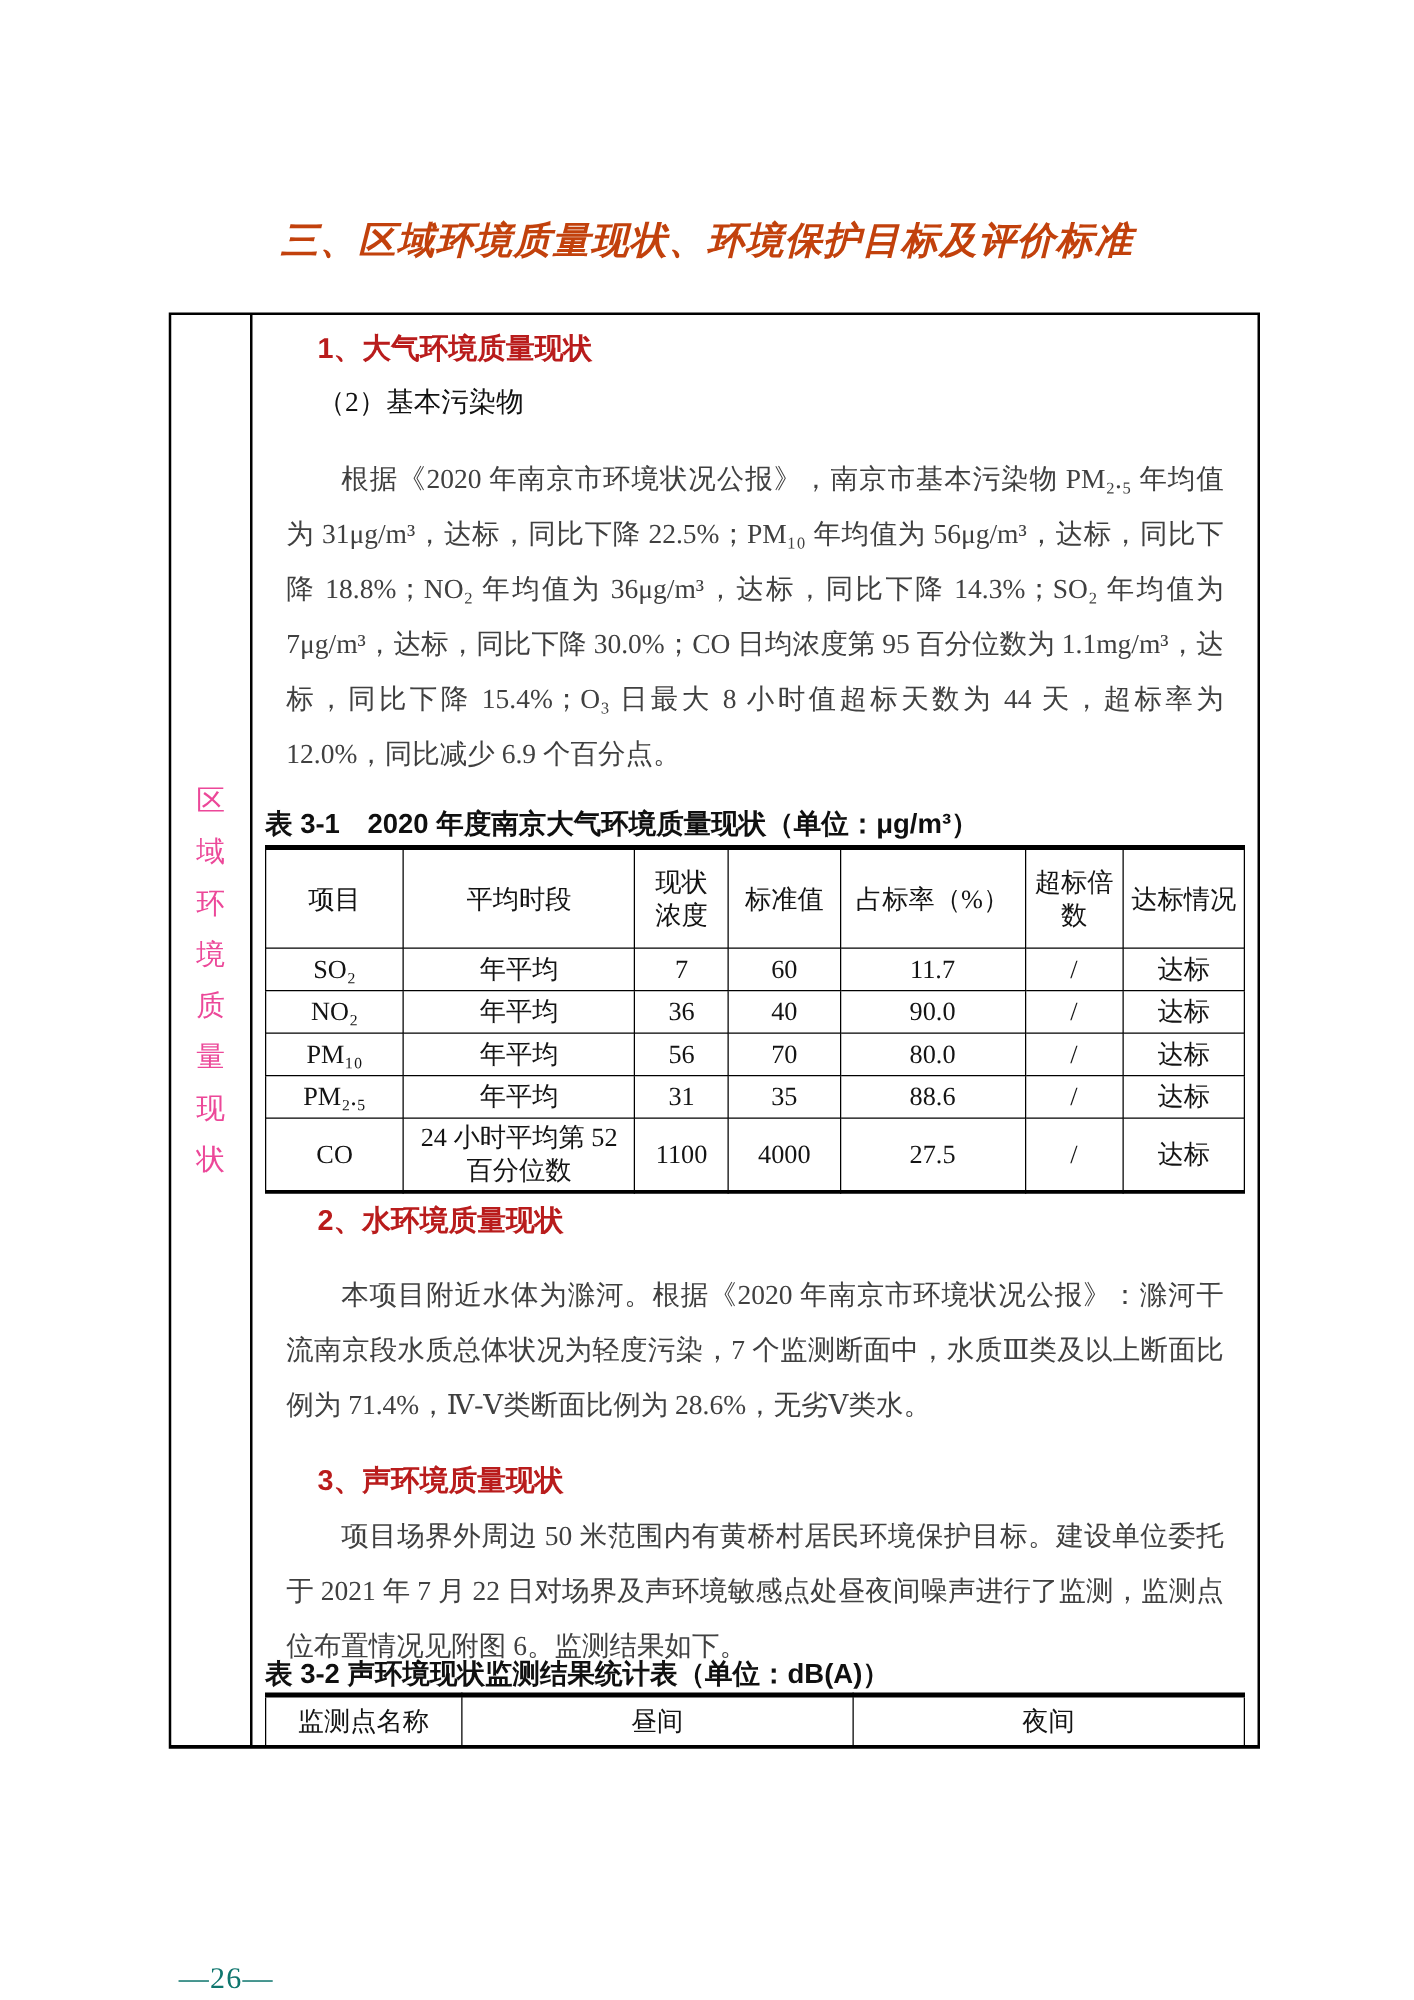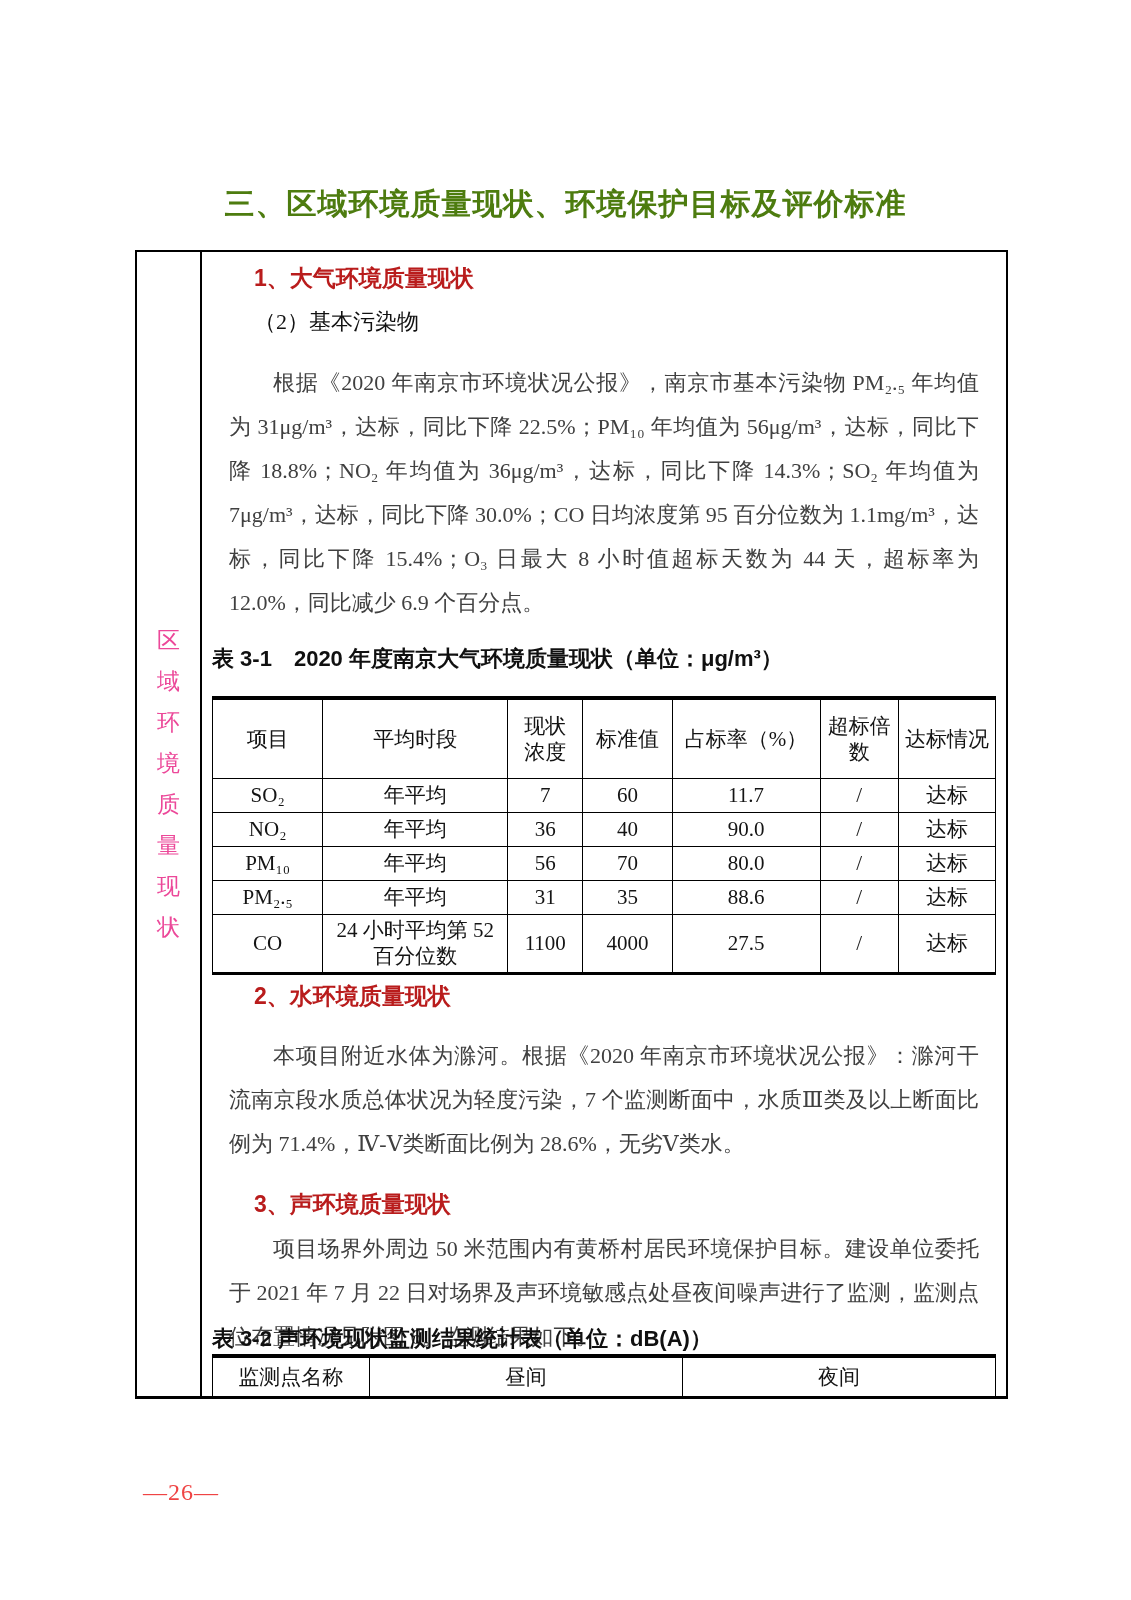--- a/index.html
+++ b/index.html
@@ -2,23 +2,23 @@
 <html><head>
 <meta charset="utf-8">
 <style>
   html,body{margin:0;padding:0;}
   body{
     width:1131px;height:1600px;position:relative;background:#ffffff;
     font-family:"Liberation Serif","DejaVu Serif",serif;color:#111;
     -webkit-font-smoothing:antialiased;
   }
   .doc-title{
-    position:absolute;top:184px;left:0;width:100%;text-align:center;
+    position:absolute;top:172px;left:0;width:100%;text-align:center;
     font-family:"Liberation Sans","DejaVu Sans",sans-serif;font-weight:bold;
-    font-size:30px;letter-spacing:1px;color:#4d7c0f;
+    font-size:30px;letter-spacing:1px;color:#c2410c;font-style:italic;
   }
   .outer{
     position:absolute;left:135px;top:250px;width:869px;height:1144px;
     border:2px solid #000;border-bottom-width:3px;display:flex;background:#fff;
   }
   .sidebar{
     width:63px;border-right:2px solid #000;display:flex;
     align-items:center;justify-content:center;flex:none;
   }
   .sidebar-label{
@@ -44,34 +44,34 @@
   }
   .tbl-title-sm{line-height:30px;margin:0;}
   table.dtable{
     width:100%;border-collapse:collapse;table-layout:fixed;
     font-size:21px;text-align:center;
   }
   table.dtable th,table.dtable td{
     border:1px solid #000;padding:2px 6px;vertical-align:middle;
     font-weight:normal;line-height:1.25;color:#141414;overflow:hidden;
   }
-  table.t31{border-top:4px solid #000;border-bottom:3px solid #000;margin-top:20px;}
+  table.t31{border-top:4px solid #000;border-bottom:3px solid #000;}
   table.t31 thead th{height:74px;}
   table.t31 tr.r-s td{height:29px;}
   table.t31 tr.r-co td{height:52px;}
   table.t31 tr.r-o3 td{height:54px;}
   .t32-wrap{position:absolute;bottom:0;left:10px;right:10px;}
   table.t32{border-top:4px solid #000;}
   table.t32 th{height:34px;border-bottom:none;}
   .c1{width:14.1%;} .c2{width:23.6%;} .c3{width:9.6%;} .c4{width:11.4%;}
   .c5{width:18.9%;} .c6{width:10.0%;} .c7{width:12.4%;}
   .n1{width:20%;} .n2{width:40%;} .n3{width:40%;}
   .page-number{
-    position:absolute;left:143px;top:1479px;font-size:24px;
-    letter-spacing:1px;color:#ef4444;
+    position:absolute;left:143px;top:1570px;font-size:24px;
+    letter-spacing:1px;color:#0f766e;
   }
 </style>
 </head>
 <body>
 
 <div class="doc-title">三、区域环境质量现状、环境保护目标及评价标准</div>
 
 <div class="outer">
 
   <div class="sidebar">

